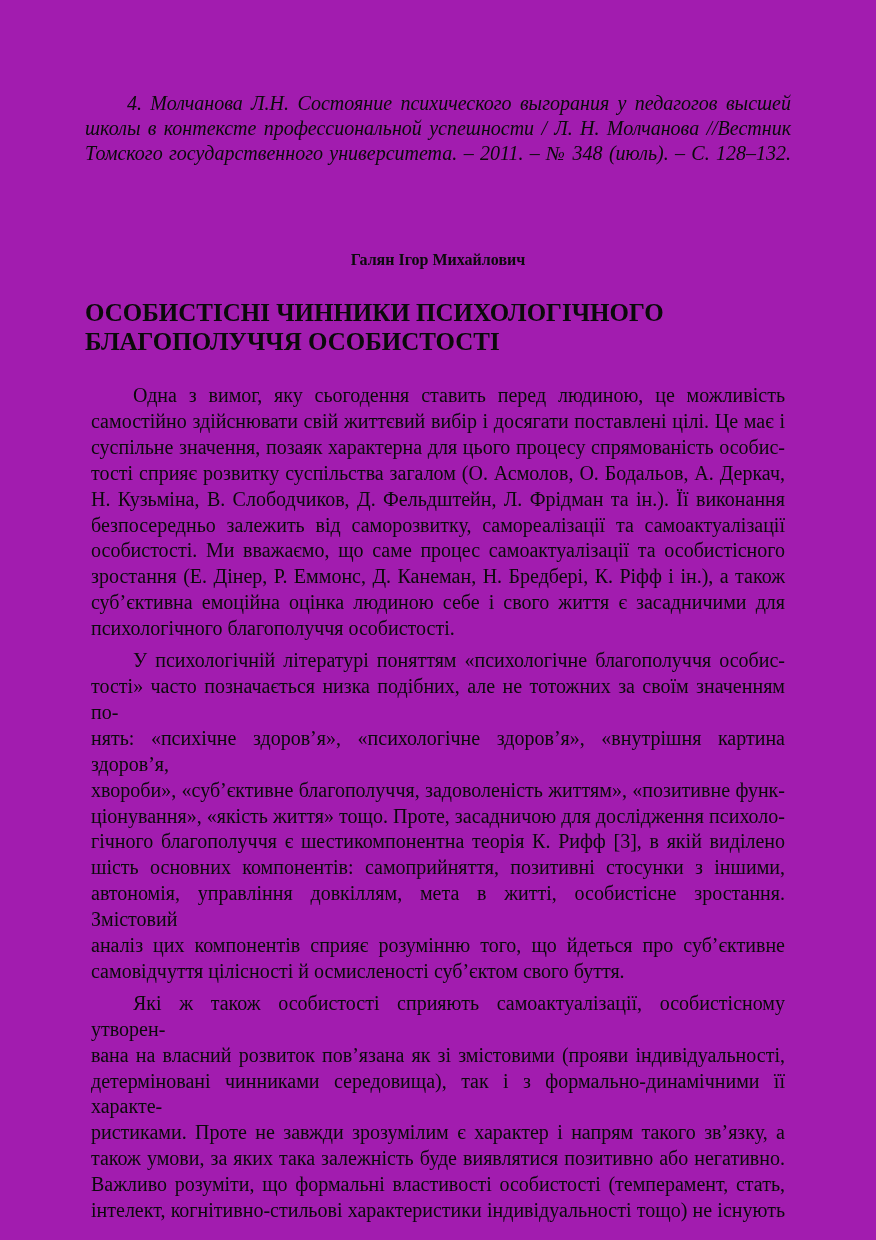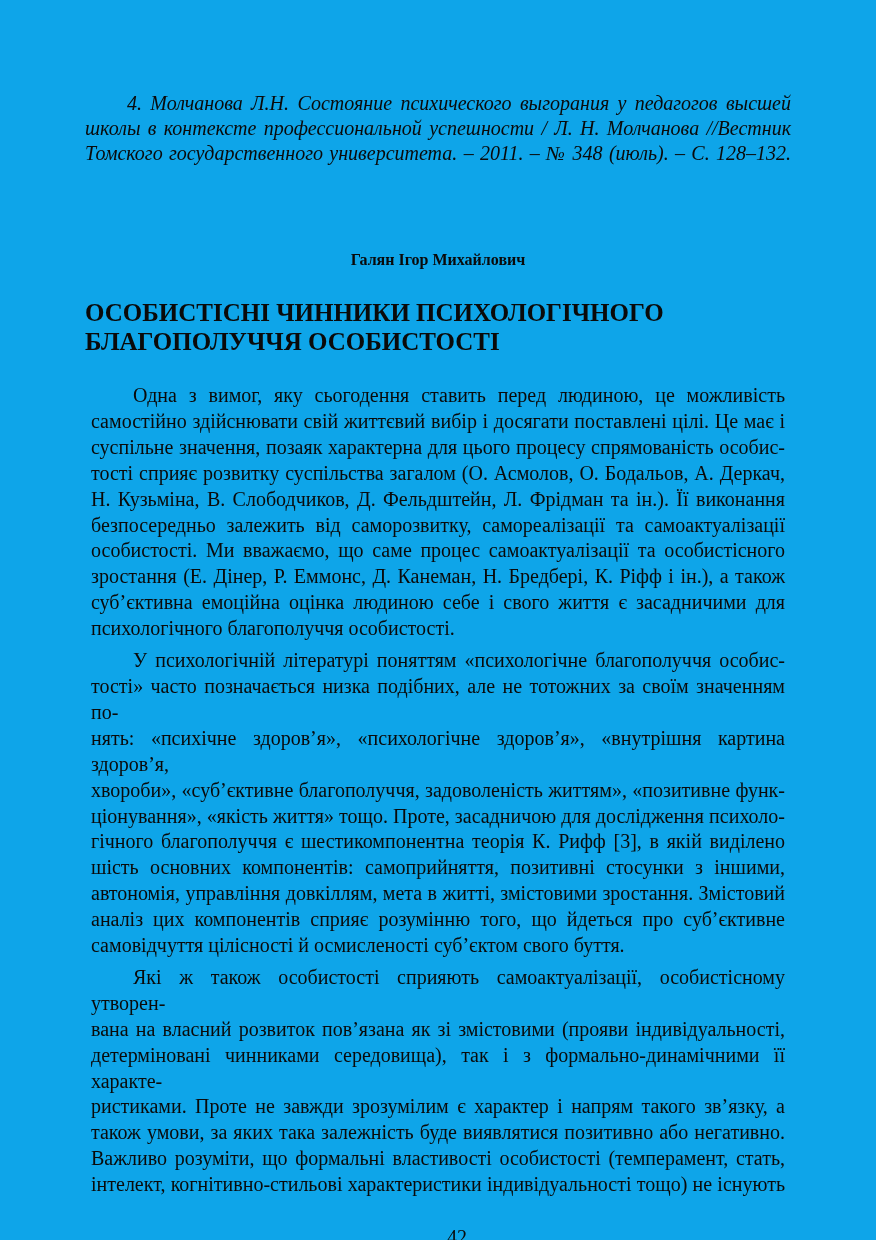--- a/index.html
+++ b/index.html
@@ -5,21 +5,21 @@
   html, body {
     margin: 0;
     padding: 0;
     background: #e8e8e8;
   }
   .page {
     position: relative;
     width: 876px;
     height: 1240px;
     margin: 0 auto;
-    background: #0ea5e9;
+    background: #a21caf;
     color: #0a0a0a;
     font-family: "Liberation Serif", "DejaVu Serif", serif;
     overflow: hidden;
   }
   .content {
     margin: 0 85px;
     width: 706px;
   }
   
   .reference {
@@ -100,21 +100,21 @@
           <div class="line last">психологічного благополуччя особистості.</div>
         </div>
         <div class="paragraph">
           <div class="line first">У психологічній літературі поняттям «психологічне благополуччя особис-</div>
           <div class="line">тості» часто позначається низка подібних, але не тотожних за своїм значенням по-</div>
           <div class="line">нять: «психічне здоров’я», «психологічне здоров’я», «внутрішня картина здоров’я,</div>
           <div class="line">хвороби», «суб’єктивне благополуччя, задоволеність життям», «позитивне функ-</div>
           <div class="line">ціонування», «якість життя» тощо. Проте, засадничою для дослідження психоло-</div>
           <div class="line">гічного благополуччя є шестикомпонентна теорія К. Рифф [3], в якій виділено</div>
           <div class="line">шість основних компонентів: самоприйняття, позитивні стосунки з іншими,</div>
-          <div class="line">автономія, управління довкіллям, мета в житті, змістовими зростання. Змістовий</div>
+          <div class="line">автономія, управління довкіллям, мета в житті, особистісне зростання. Змістовий</div>
           <div class="line">аналіз цих компонентів сприяє розумінню того, що йдеться про суб’єктивне</div>
           <div class="line last">самовідчуття цілісності й осмисленості суб’єктом свого буття.</div>
         </div>
         <div class="paragraph">
           <div class="line first">Які ж також особистості сприяють самоактуалізації, особистісному утворен-</div>
           <div class="line">вана на власний розвиток пов’язана як зі змістовими (прояви індивідуальності,</div>
           <div class="line">детерміновані чинниками середовища), так і з формально-динамічними її характе-</div>
           <div class="line">ристиками. Проте не завжди зрозумілим є характер і напрям такого зв’язку, а</div>
           <div class="line">також умови, за яких така залежність буде виявлятися позитивно або негативно.</div>
           <div class="line">Важливо розуміти, що формальні властивості особистості (темперамент, стать,</div>

